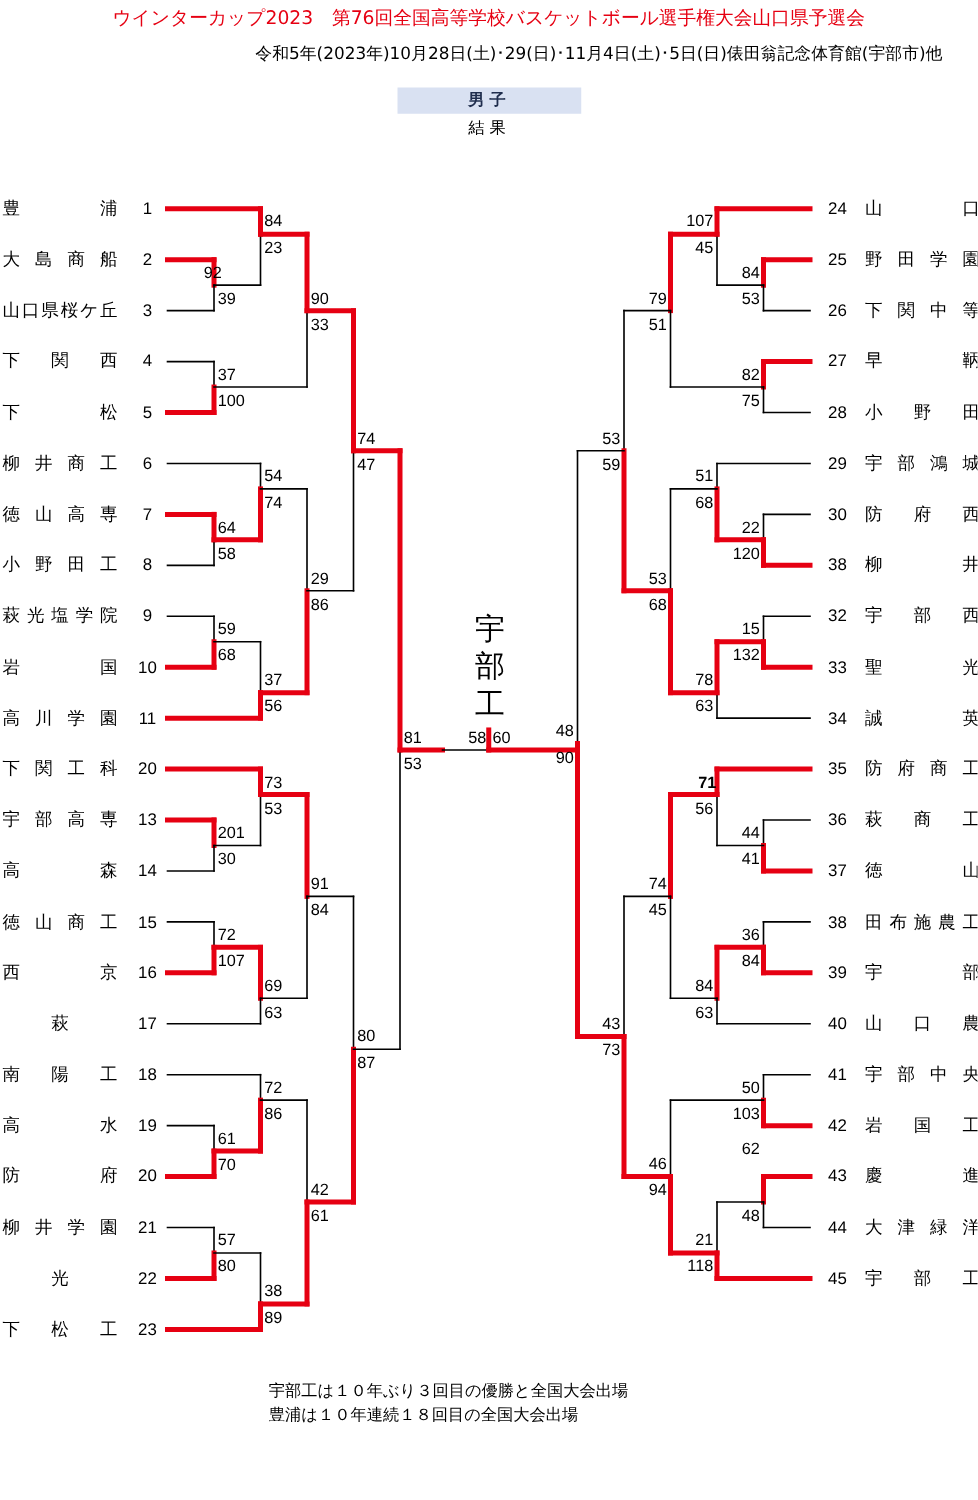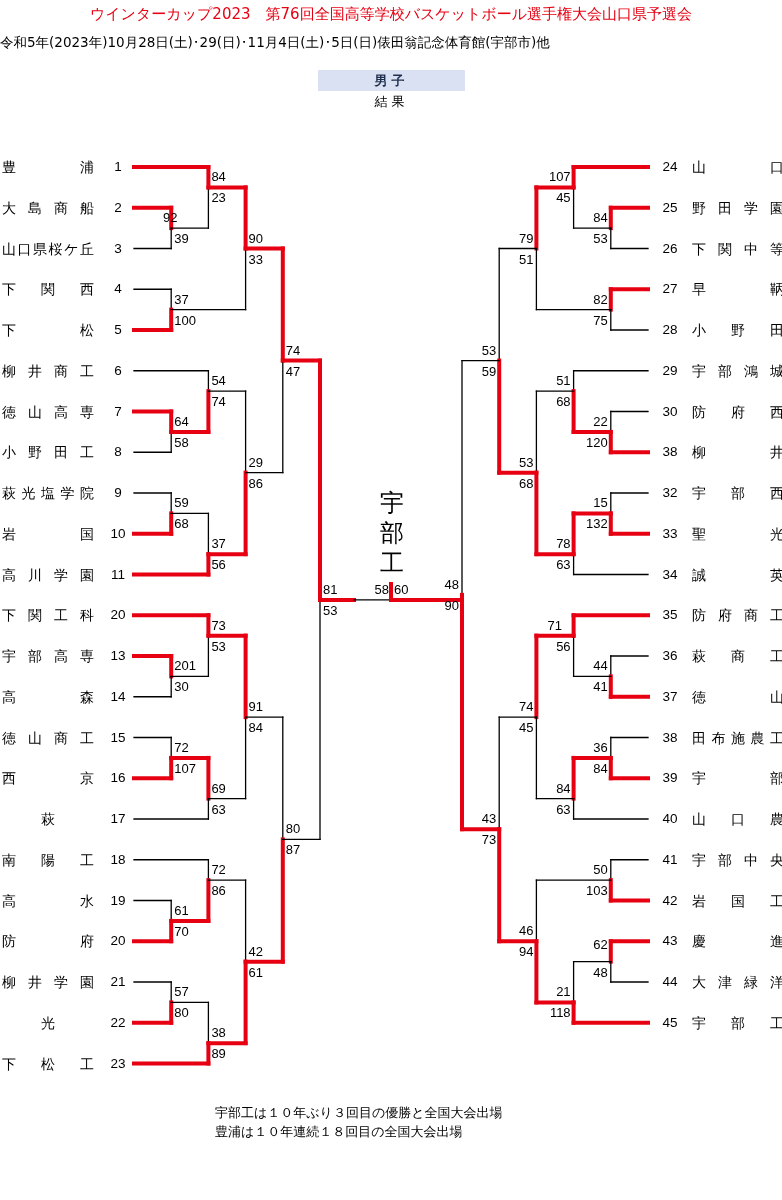--- a/index.html
+++ b/index.html
@@ -1,18 +1,18 @@
 <!DOCTYPE html>
 <html><head>
 <meta charset="utf-8">
 <style>
   html,body{margin:0;padding:0;background:#fff;}
   body{width:782px;height:1200px;position:relative;overflow:hidden;font-family:"DejaVu Sans","Liberation Sans",sans-serif;color:#000;}
   .title{position:absolute;left:0;width:782px;top:5px;text-align:center;color:#e60012;font-size:15px;white-space:nowrap;}
-  .subtitle{position:absolute;left:0;width:754px;top:34px;text-align:left;font-size:13.5px;white-space:nowrap;}
+  .subtitle{position:absolute;left:0;width:754px;top:34px;text-align:right;font-size:13.5px;white-space:nowrap;}
   .category{position:absolute;left:318px;top:70px;width:147px;height:21px;background:#d9e1f2;text-align:center;font-size:13px;font-weight:bold;line-height:21px;letter-spacing:4px;color:#1f2d4d;}
   .result-label{position:absolute;left:318px;top:93px;width:147px;text-align:center;font-size:13px;letter-spacing:4px;}
   .team{position:absolute;height:20px;line-height:20px;font-size:14px;white-space:nowrap;}
   .team .name{position:absolute;top:0;width:92px;display:flex;justify-content:space-between;}
   .team .num{position:absolute;top:0;width:24px;font-family:"Liberation Sans",sans-serif;font-size:13.5px;}
   .left .name{left:2px;}
   .left .num{left:106px;text-align:center;}
   .right .num{left:0;text-align:center;}
   .right .name{left:34px;}
   .score{position:absolute;font-family:"Liberation Sans",sans-serif;font-size:13px;line-height:14px;white-space:nowrap;}
@@ -632,31 +632,31 @@
     <div class="score" style="right: 174.2px; top: 496.375px;">15</div>
     <div class="score" style="right: 174.2px; top: 517.375px;">132</div>
     <div class="score" style="right: 211.4px; top: 537.125px;">78</div>
     <div class="score" style="right: 211.4px; top: 558.125px;">63</div>
     <div class="score" style="right: 248.6px; top: 455.625px;">53</div>
     <div class="score" style="right: 248.6px; top: 476.625px;">68</div>
     <div class="score" style="right: 285.8px; top: 343.562px;">53</div>
     <div class="score" style="right: 285.8px; top: 364.562px;">59</div>
     <div class="score" style="right: 174.2px; top: 659.375px;">44</div>
     <div class="score" style="right: 174.2px; top: 680.375px;">41</div>
-    <div class="score" style="right: 220px; top: 618.625px;">71</div>
+    <div class="score" style="right: 209px; top: 618.625px; font-weight: bold;">71</div>
     <div class="score" style="right: 211.4px; top: 639.625px;">56</div>
     <div class="score" style="right: 174.2px; top: 740.875px;">36</div>
     <div class="score" style="right: 174.2px; top: 761.875px;">84</div>
     <div class="score" style="right: 211.4px; top: 781.625px;">84</div>
     <div class="score" style="right: 211.4px; top: 802.625px;">63</div>
     <div class="score" style="right: 248.6px; top: 700.125px;">74</div>
     <div class="score" style="right: 248.6px; top: 721.125px;">45</div>
     <div class="score" style="right: 174.2px; top: 863.125px;">50</div>
     <div class="score" style="right: 174.2px; top: 884.125px;">103</div>
-    <div class="score" style="right: 174.2px; top: 938px;">62</div>
+    <div class="score" style="right: 174.2px; top: 912px;">62</div>
     <div class="score" style="right: 174.2px; top: 965.625px;">48</div>
     <div class="score" style="right: 211.4px; top: 985.375px;">21</div>
     <div class="score" style="right: 211.4px; top: 1006.38px;">118</div>
     <div class="score" style="right: 248.6px; top: 924.25px; margin-left: 46px;">46</div>
     <div class="score" style="right: 248.6px; top: 945.25px;">94</div>
     <div class="score" style="right: 285.8px; top: 812.188px;">43</div>
     <div class="score" style="right: 285.8px; top: 833.188px;">73</div>
     <div class="score" style="right: 323px; top: 577.875px;">48</div>
     <div class="score" style="right: 323px; top: 598.875px;">90</div>
     <div class="score" style="right: 393px; top: 582.969px;">58</div>

